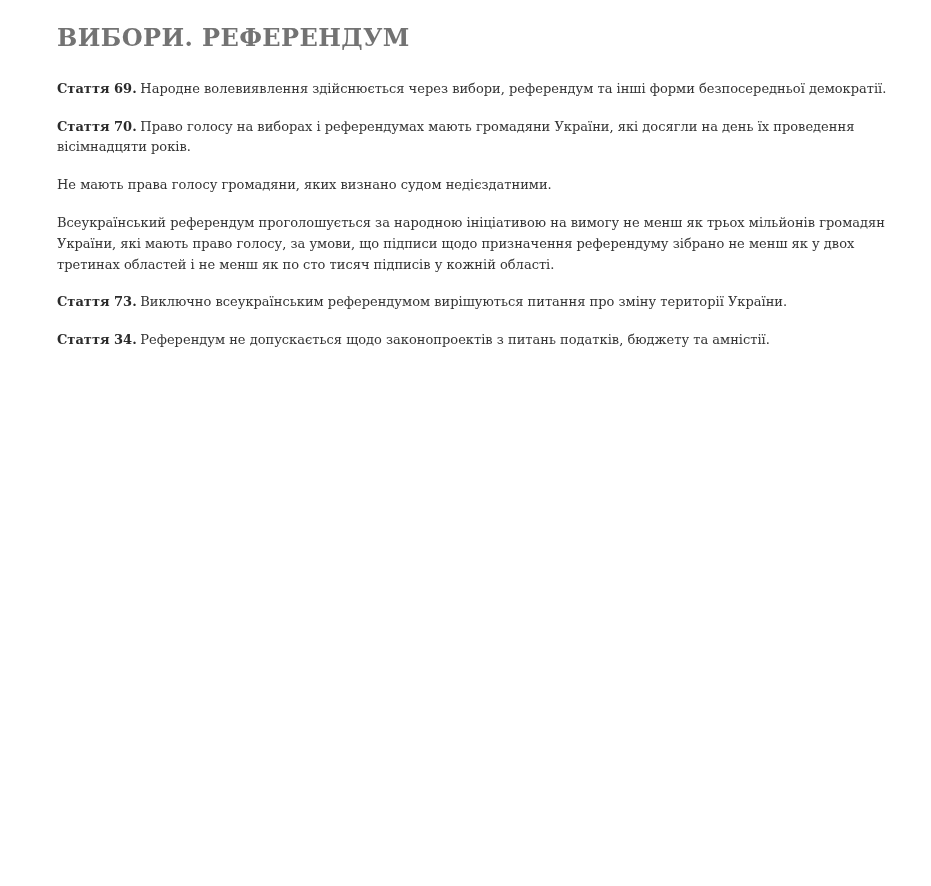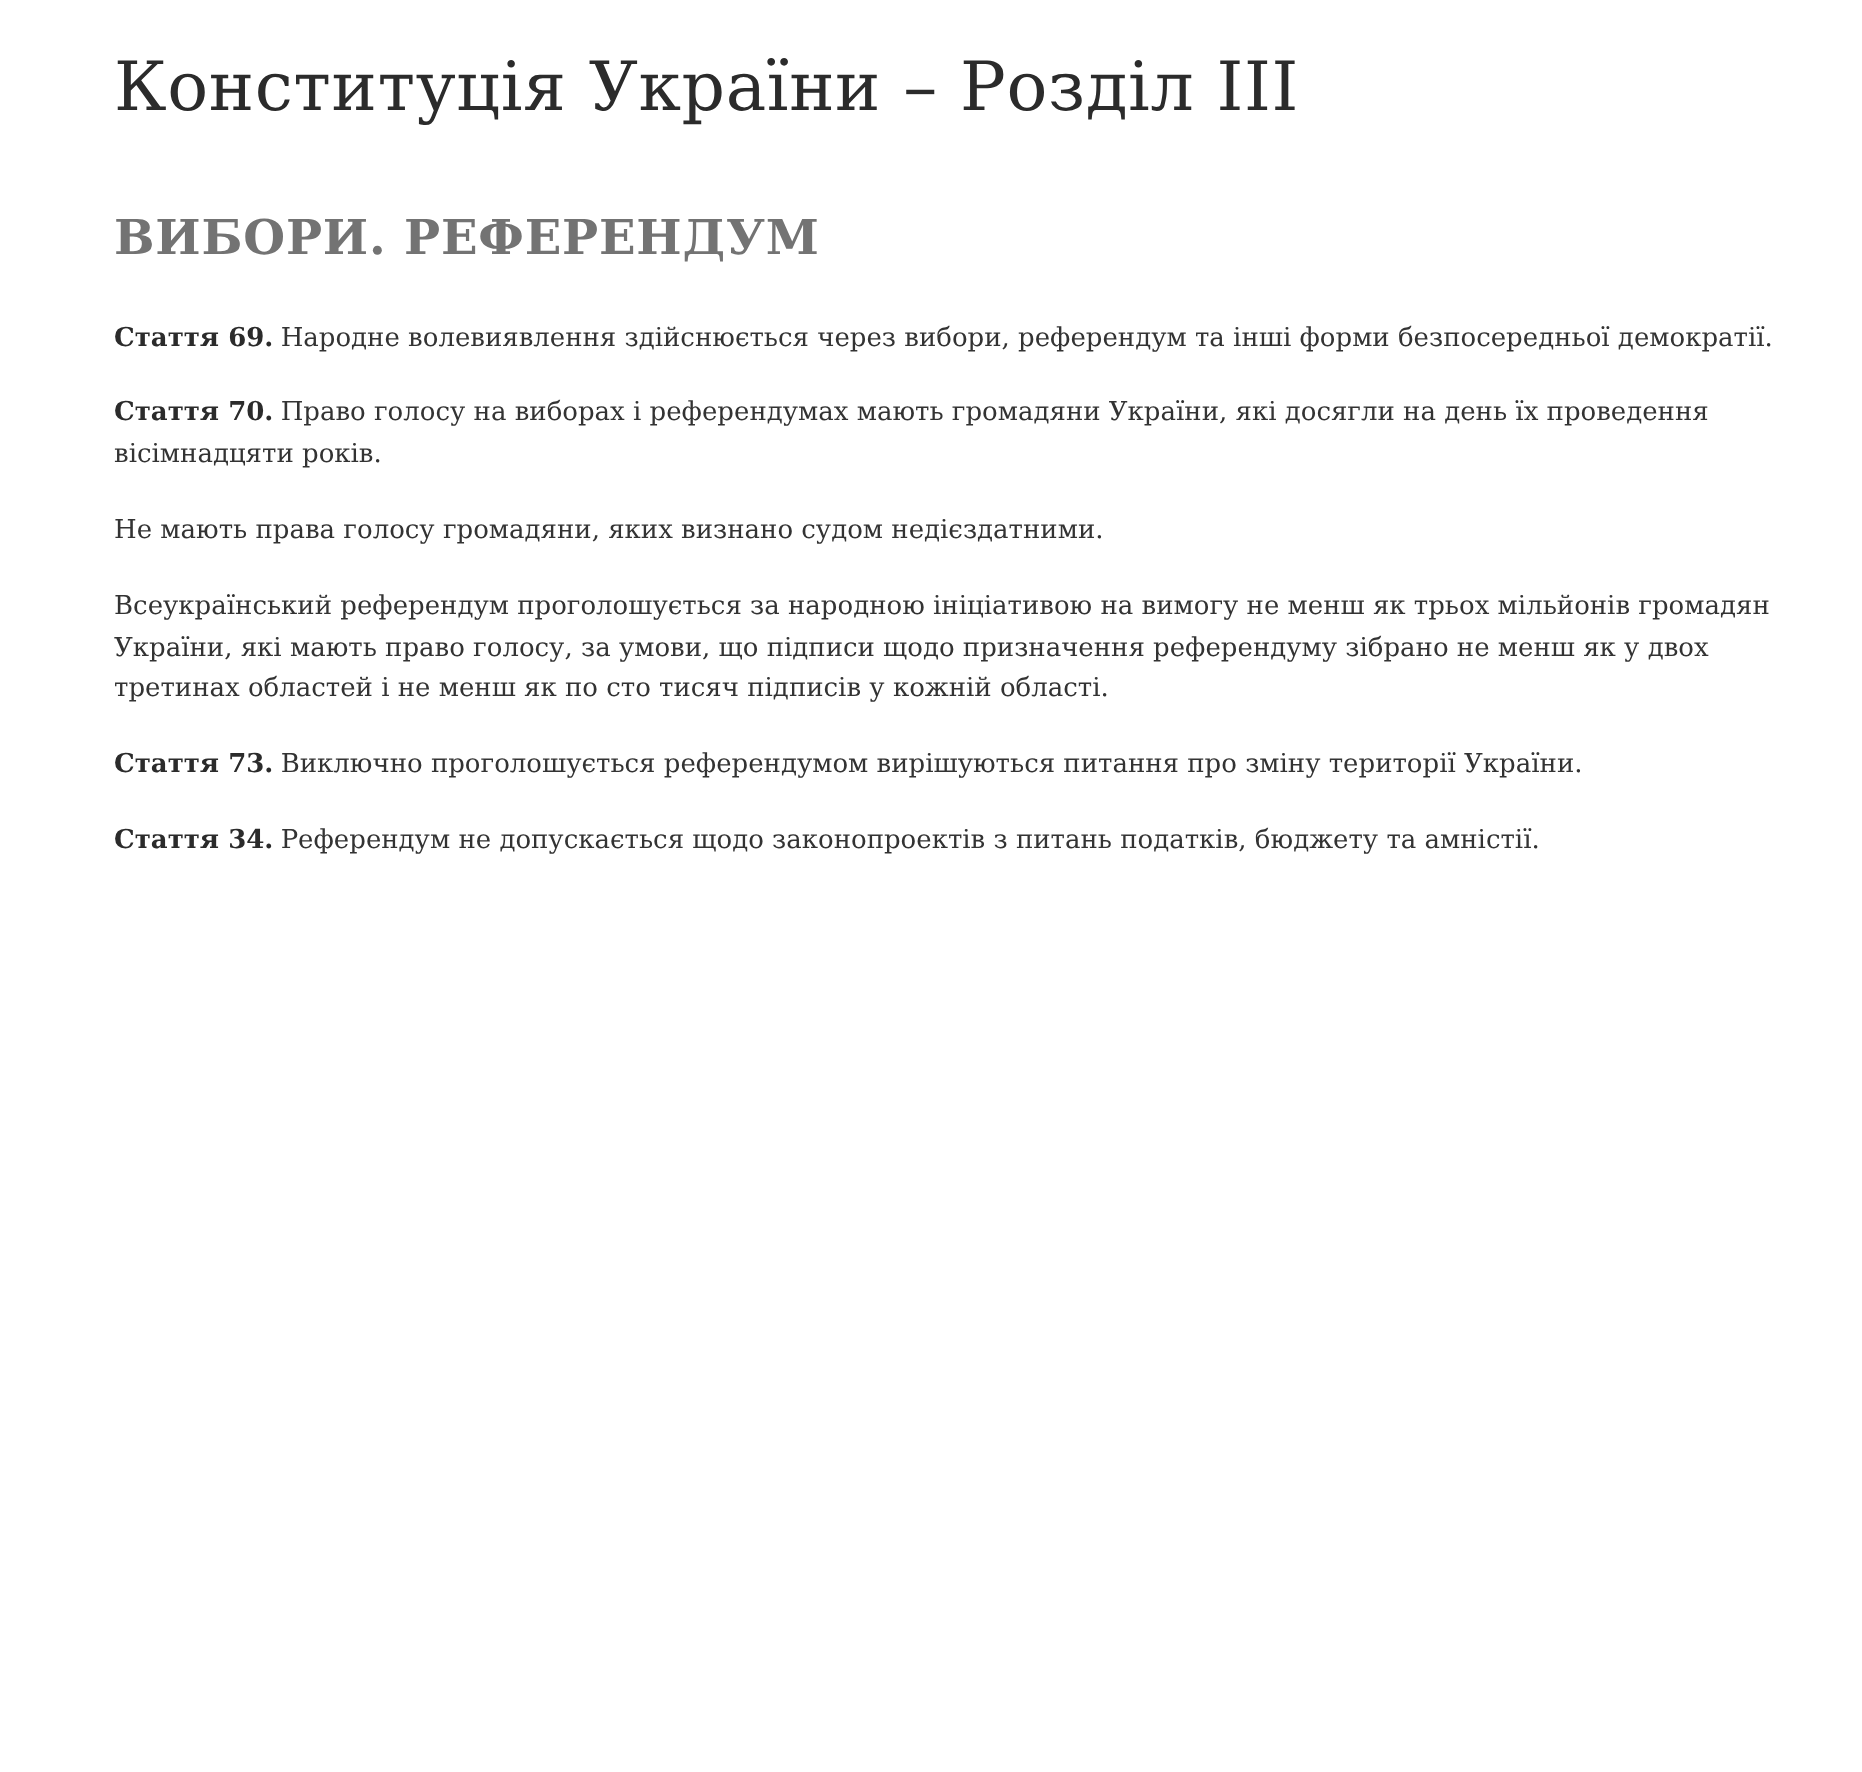--- a/index.html
+++ b/index.html
@@ -52,21 +52,20 @@
   }
   .para-label:empty {
     padding-right: 0;
   }
 </style>
 </head>
 <body>
 
 <div class="page">
 
-  <h1 class="doc-title">Конституція України – Розділ III</h1>
 
   <h2 class="section-heading">ВИБОРИ. РЕФЕРЕНДУМ</h2>
 
   <p class="article-paragraph">
     <span class="para-label">Стаття 69.</span><span>Народне волевиявлення здійснюється через вибори, референдум та інші форми безпосередньої демократії.</span>
   </p>
 
   <p class="article-paragraph">
     <span class="para-label">Стаття 70.</span><span>Право голосу на виборах і референдумах мають громадяни України, які досягли на день їх проведення вісімнадцяти років.</span>
   </p>
@@ -76,20 +75,20 @@
   </p>
 
 
 
 
   <p class="article-paragraph">
     <span class="para-label"></span><span>Всеукраїнський референдум проголошується за народною ініціативою на вимогу не менш як трьох мільйонів громадян України, які мають право голосу, за умови, що підписи щодо призначення референдуму зібрано не менш як у двох третинах областей і не менш як по сто тисяч підписів у кожній області.</span>
   </p>
 
   <p class="article-paragraph">
-    <span class="para-label">Стаття 73.</span><span>Виключно проголошується референдумом вирішуються питання про зміну території України.</span>
+    <span class="para-label">Стаття 73.</span><span>Виключно всеукраїнським референдумом вирішуються питання про зміну території України.</span>
   </p>
 
   <p class="article-paragraph">
     <span class="para-label">Стаття 34.</span><span>Референдум не допускається щодо законопроектів з питань податків, бюджету та амністії.</span>
   </p>
 
 </div>
 
 </body></html>

